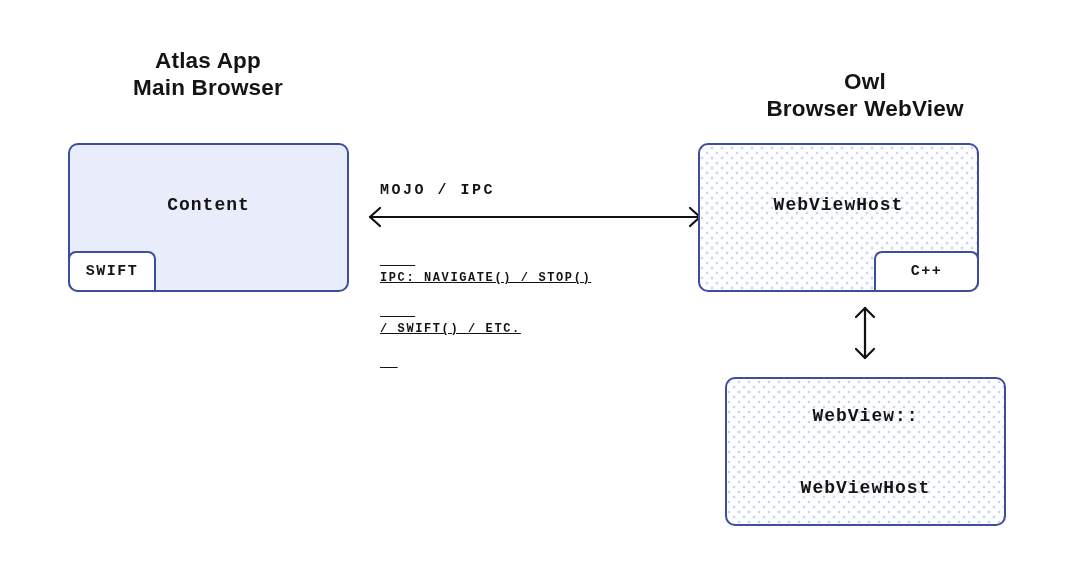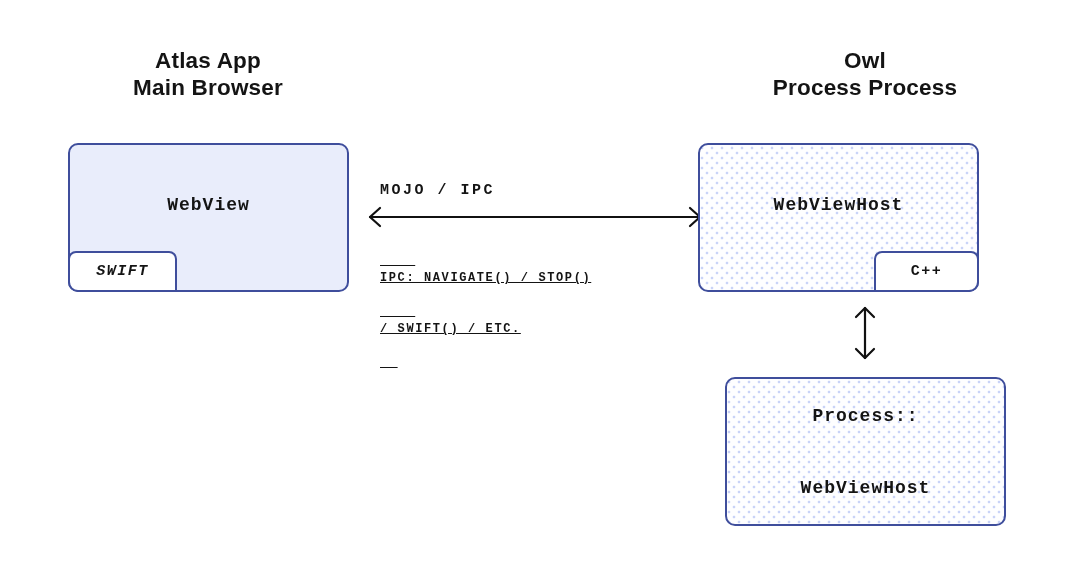--- a/index.html
+++ b/index.html
@@ -29,21 +29,21 @@
     top: 47px;
     width: 340px;
     text-align: center;
     font-size: 22.5px;
     font-weight: bold;
     line-height: 27px;
     letter-spacing: 0.2px;
     color: var(--text);
   }
   .heading.left  { left: 38px; }
-  .heading.right { left: 695px; }
+  .heading.right { left: 695px; margin-top: 21px; }
   .heading span { display: block; }
 
   
   .pbox {
     position: absolute;
     width: 281px;
     height: 149px;
     border: 2px solid var(--border);
     border-radius: 10px;
   }
@@ -91,23 +91,22 @@
     align-items: center;
     justify-content: center;
     font-family: "Liberation Mono", "DejaVu Sans Mono", monospace;
     font-weight: 700;
     font-size: 15px;
     letter-spacing: 1.5px;
     color: var(--text);
   }
   .tag.tag-left {
     left: -2px;
-    width: 109px;
+    width: 88px;
     border-radius: 8px 8px 0 10px;
-    font-style: italic;
   }
   .tag.tag-right {
     right: -2px;
     width: 105px;
     border-radius: 8px 8px 10px 0;
   }
 
   
   .arrow-svg { position: absolute; color: var(--arrow); }
   #ipc-arrow { left: 361px; top: 203px; }
@@ -150,25 +149,25 @@
 
 <div class="canvas">
 
   <div class="heading left">
     <span>Atlas App</span>
     <span>Main Browser</span>
   </div>
 
   <div class="heading right">
     <span>Owl</span>
-    <span>Process Process</span>
+    <span>Browser WebView</span>
   </div>
 
   <div class="pbox solid" id="webview-box">
-    <div class="pbox-label">WebView</div>
+    <div class="pbox-label">Content</div>
     <div class="tag tag-left">SWIFT</div>
   </div>
 
   <svg class="arrow-svg" id="ipc-arrow" width="348" height="28" viewBox="0 0 348 28">
     <line x1="9" y1="14" x2="339" y2="14"></line>
     <path d="M19 5 L9 14 L19 23"></path>
     <path d="M329 5 L339 14 L329 23"></path>
   </svg>
 
   <div class="link-label" id="ipc-top-label">MOJO / IPC</div>
@@ -183,18 +182,18 @@
   </div>
 
   <svg class="arrow-svg" id="webcontents-arrow" width="28" height="66" viewBox="0 0 28 66">
     <line x1="14" y1="8" x2="14" y2="58"></line>
     <path d="M5 17 L14 8 L23 17"></path>
     <path d="M5 49 L14 58 L23 49"></path>
   </svg>
 
   <div class="pbox dotted" id="webcontents-box">
     <div class="pbox-label two-line">
-      <span>Process::</span>
+      <span>WebView::</span>
       <span>WebViewHost</span>
     </div>
   </div>
 
 </div>
 
 </body></html>

